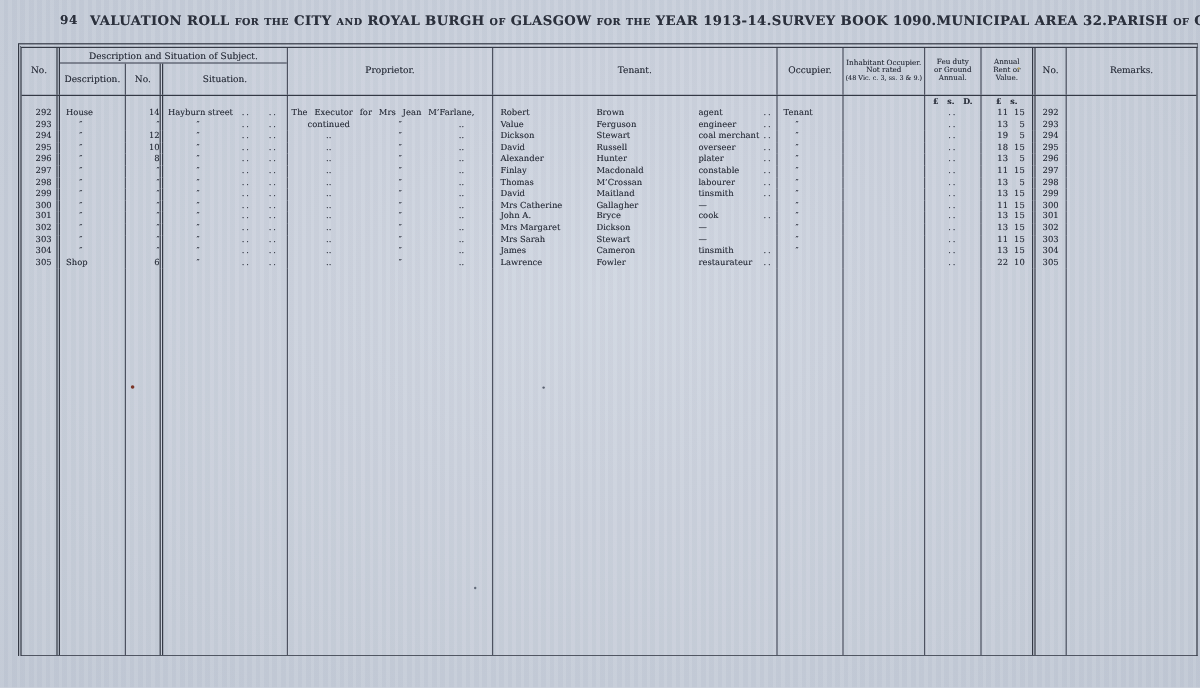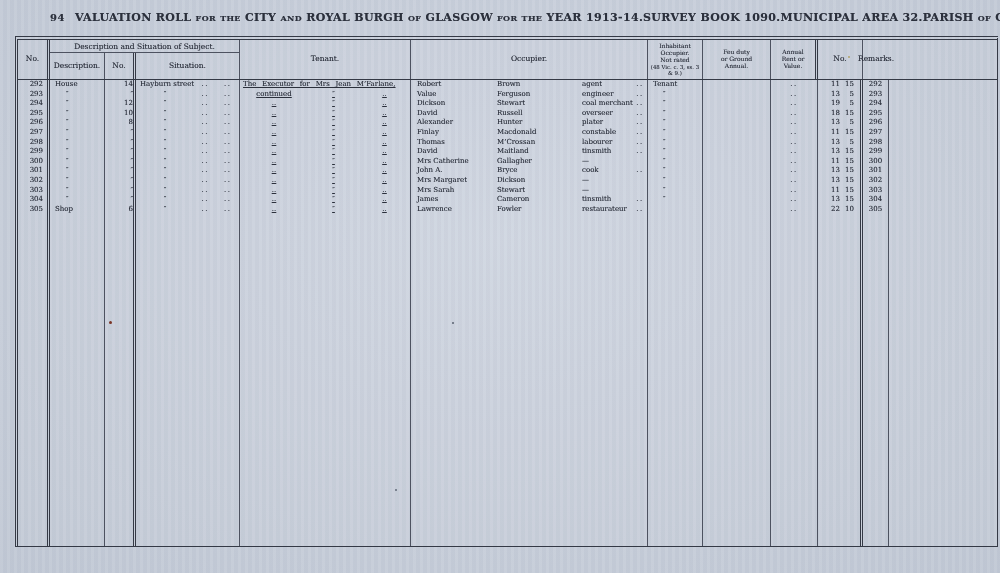--- a/index.html
+++ b/index.html
@@ -65,21 +65,21 @@
   .row { height:9.6px; font-size:7px; line-height:9.4px; white-space:nowrap; }
   .num { text-align:right; padding-right:4px; }
   .cell-desc span { display:inline-block; padding-left:5px; }
   .cell-desc span.ditto { padding-left:16px; }
   .cell-hno { text-align:right; padding-right:0; }
   .cell-sit { display:grid; grid-template-columns:58px 1fr 1fr; }
   .cell-sit .z1 { padding-left:4px; }
   .cell-sit .z1.ditto { padding-left:0; text-align:center; }
   .cell-sit .zd { text-align:center; letter-spacing:1.5px; }
   .cell-prop { display:grid; grid-template-columns:40% 30% 30%; }
-  .cell-prop span { text-align:center;text-decoration:underline; }
+  .cell-prop span { text-align:center; }
   .cell-prop span.ditto { padding-left:0; }
   .cell-prop.full { display:block; }
   .cell-prop.full .pl { display:block; text-align:left; padding-left:3px; word-spacing:3.5px; }
   .cell-ten { display:grid; grid-template-columns:80px 85px 56px 16px; }
   .cell-ten span { padding-left:6px; }
   .cell-ten .td { padding-left:0; text-align:center; letter-spacing:1.5px; }
   .cell-occ span { display:inline-block; padding-left:5px; }
   .cell-occ span.ditto { padding-left:15px; }
   .cell-feu { text-align:center; letter-spacing:1.5px; }
   .cell-rent { display:grid; grid-template-columns:24px 1fr; }
@@ -119,20 +119,21 @@
         <span>No.</span>
       </div>
     <div class="desc-group">
       <div class="dg-top">Description and Situation of Subject.</div>
       <div class="dg-bottom">
         <div class="c hc">Description.</div>
         <div class="c hc">No.</div>
         <div class="hc">Situation.</div>
       </div>
     </div>
+    <div class="c hc">Proprietor.</div>
     <div class="c hc">Tenant.</div>
     <div class="c hc">Occupier.</div>
     <div class="c hc small-hdr">
       <div>
         <div>Inhabitant Occupier.</div>
         <div>Not rated</div>
         <div class="tiny">(48 Vic. c. 3, ss. 3 &amp; 9.)</div>
       </div>
     </div>
     <div class="c hc small-hdr">
@@ -146,20 +147,34 @@
       <div>
         <div>Annual</div>
         <div>Rent or</div>
         <div>Value.</div>
       </div>
     </div>
     <div class="c hc">No.</div>
     <div class="hc">Remarks.</div>
   </div>
 
+  <div class="currency grid">
+    <div class="c c1"></div>
+    <div class="c"></div>
+    <div class="c c3"></div>
+    <div class="c"></div>
+    <div class="c"></div>
+    <div class="c"></div>
+    <div class="c"></div>
+    <div class="c"></div>
+    <div class="c">£ s. D.</div>
+    <div class="c c10">£ s.</div>
+    <div class="c"></div>
+    <div></div>
+  </div>
 
   <div id="rows">
   <div class="row grid">
     <div class="c c1 num">292</div>
     <div class="c cell-desc"><span>House</span></div>
     <div class="c c3 cell-hno">14</div>
     <div class="c cell-sit">
       <span class="z1">Hayburn street</span>
       <span class="zd">..</span>
       <span class="zd">..</span>

